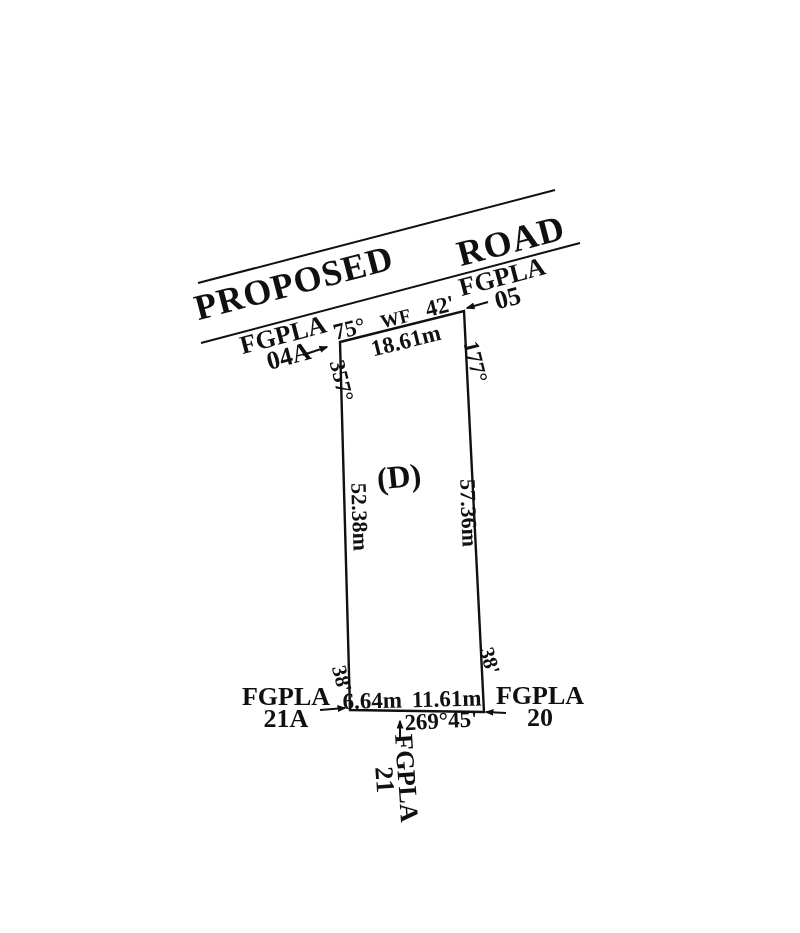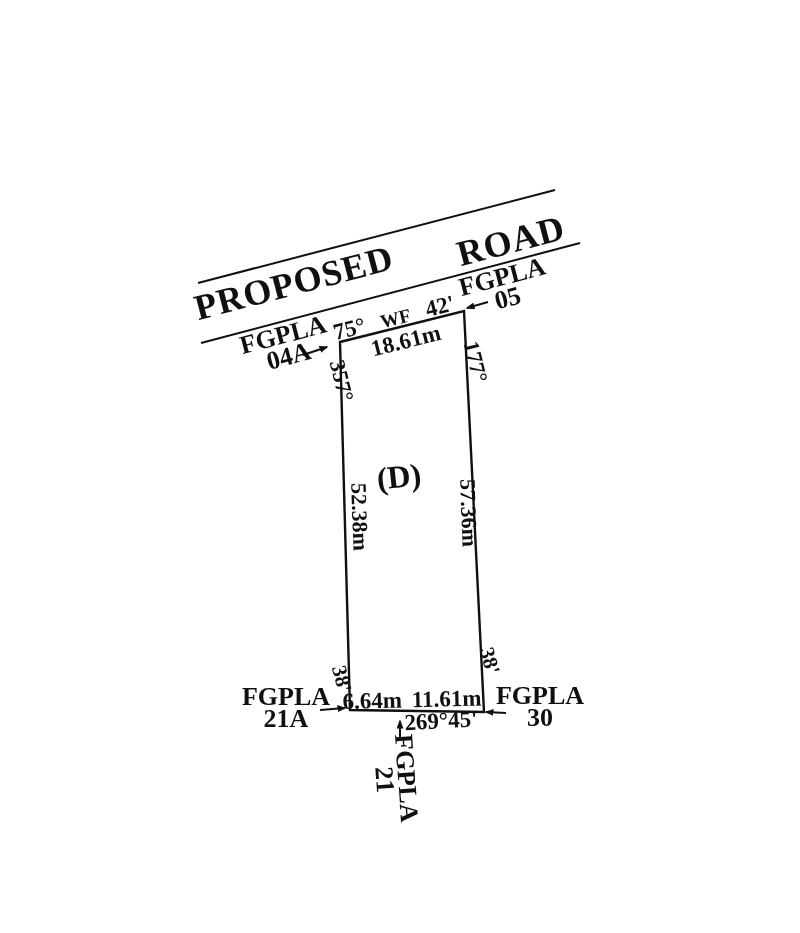--- a/index.html
+++ b/index.html
@@ -100,21 +100,21 @@
   <div class="lbl two-line" id="lbl-fgpla-05">
     <div>FGPLA</div>
     <div>05</div>
   </div>
   <div class="lbl two-line" id="lbl-fgpla-21a">
     <div>FGPLA</div>
     <div>21A</div>
   </div>
   <div class="lbl two-line" id="lbl-fgpla-20">
     <div>FGPLA</div>
-    <div>30</div>
+    <div>20</div>
   </div>
   <div class="lbl two-line" id="lbl-fgpla-21">
     <div>FGPLA</div>
     <div>21</div>
   </div>
 
   <div class="lbl row" id="bearing-top">
     <span>75°</span>
     <span class="gap"></span>
     <span class="small">WF</span>

